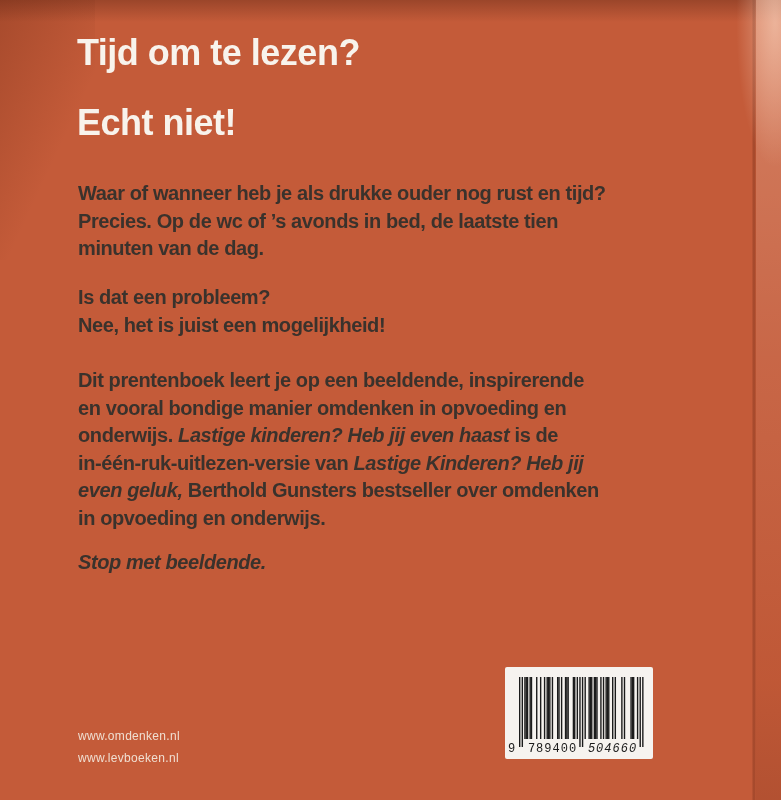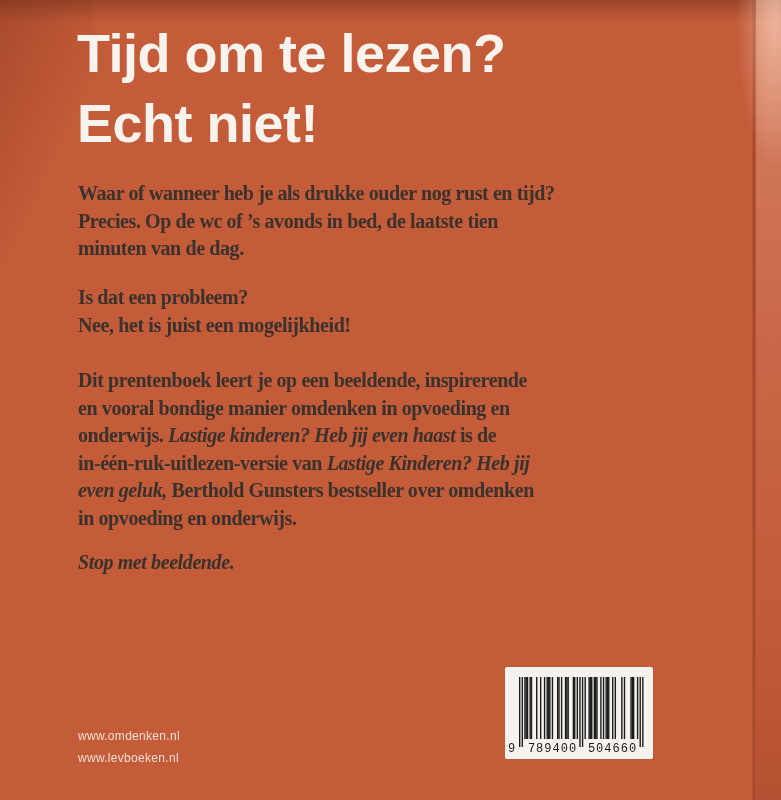--- a/index.html
+++ b/index.html
@@ -33,31 +33,30 @@
       rgba(255,205,180,.38), rgba(255,230,215,.18) 22%,
       rgba(255,255,255,.07) 45%, rgba(150,60,30,.10) 85%, rgba(100,35,15,.18));
   }
   .glare {
     position: absolute; top: -30px; left: 733px; width: 60px; height: 210px;
     background: radial-gradient(ellipse at 70% 25%, rgba(255,225,205,.5), rgba(255,225,205,0) 65%);
   }
 
   .title {
     position: absolute; left: 77px; top: 18px;
-    font-size: 54px; line-height: 70px; font-weight: bold;
+    font-size: 36px; line-height: 70px; font-weight: bold;
     letter-spacing: -0.5px;
     color: var(--title-text, #f8f3ec);
   }
 
   .para {
     position: absolute; left: 78px; width: 630px;
     font-weight: bold; font-size: 20px; line-height: 27.5px;
     letter-spacing: -0.4px;
     color: var(--body-text, #3a322c);
-    font-family: Liberation Serif, serif;
   }
   #p-intro       { top: 180px; }
   #p-question    { top: 284px; }
   #p-description { top: 367px; }
   #p-slogan      { top: 549px; font-style: italic; }
   .it { font-style: italic; }
 
   .sites {
     position: absolute; left: 78px; top: 726px;
     font-size: 12px; line-height: 21.5px; letter-spacing: .3px;
@@ -72,21 +71,21 @@
   .barcode svg { position: absolute; left: 0; top: 0; }
   .bc-digits {
     position: absolute; left: 0; bottom: 3px; width: 100%; height: 13px;
     font-family: "Liberation Mono", monospace;
     font-size: 12px; line-height: 13px;
     color: var(--barcode-bars, #1b1b1b);
   }
   .bc-digits span { position: absolute; top: 0; }
   .bc-d0 { left: 3px; }
   .bc-d1 { left: 19px; width: 57px; text-align: center; letter-spacing: 1px; }
-  .bc-d2 { left: 79px; width: 57px; text-align: center; letter-spacing: 1px; }
+  .bc-d2 { left: 79px; width: 57px; text-align: center; letter-spacing: 1px; font-style: italic; }
 </style>
 </head>
 <body>
 
 <div class="page">
 
   <div class="shade-top"></div>
   <div class="shade-left"></div>
   <div class="crease"></div>
   <div class="edge-strip"></div>

